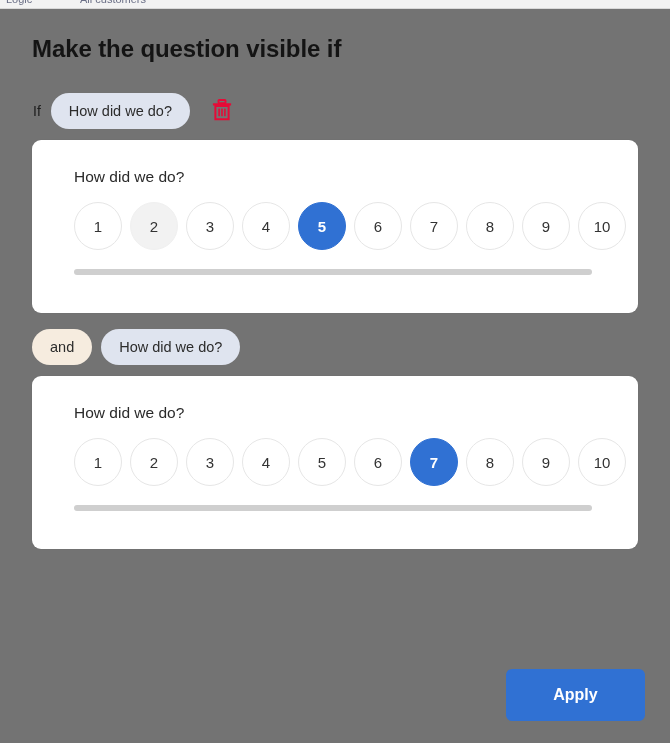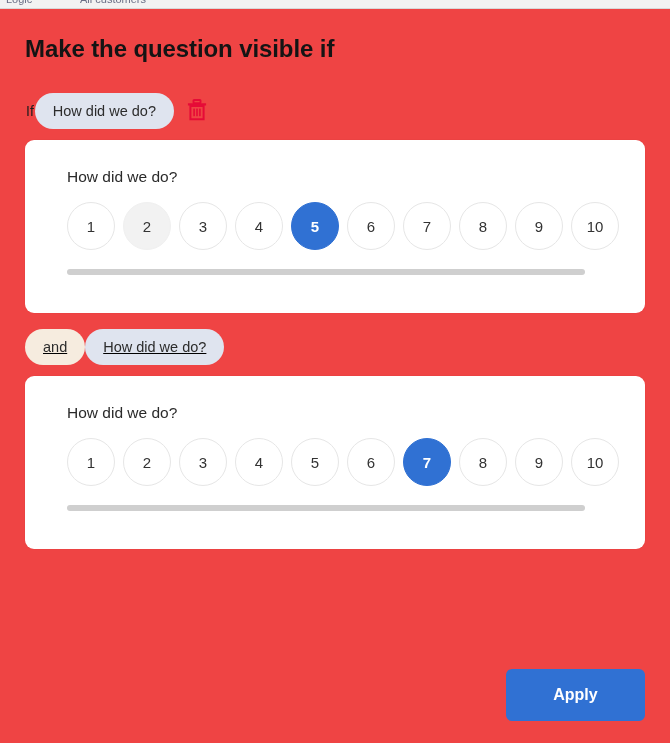--- a/index.html
+++ b/index.html
@@ -37,40 +37,41 @@
   }
   .top-strip .frag.f1 { left: 6px; }
   .top-strip .frag.f2 { left: 80px; }
 
   
   .dialog {
     position: absolute;
     top: 9px; left: 0;
     width: 670px;
     height: 734px;
-    background: #ef4444;
-    padding: 0 25px;
+    background: #737373;
+    padding: 0 32px;
   }
 
   .dialog-title {
     margin-top: 26px;
     font-size: 24px;
     font-weight: bold;
     color: #141414;
     letter-spacing: -0.1px;
   }
 
   
   .cond-row {
     display: flex;
     align-items: center;
+    gap: 9px;
     height: 36px;
   }
   .cond-row.first { margin-top: 30px; }
-  .cond-row.second { margin-top: 16px; text-decoration: underline; }
+  .cond-row.second { margin-top: 16px; }
 
   .if-label {
     font-size: 14px;
     color: #1d1d1d;
     padding: 0 1px;
   }
 
   .pill {
     height: 36px;
     display: inline-flex;

